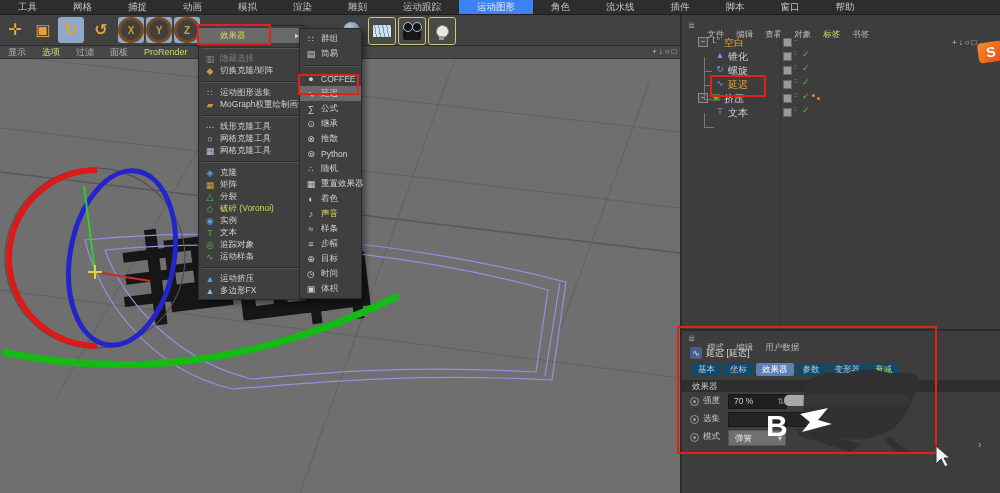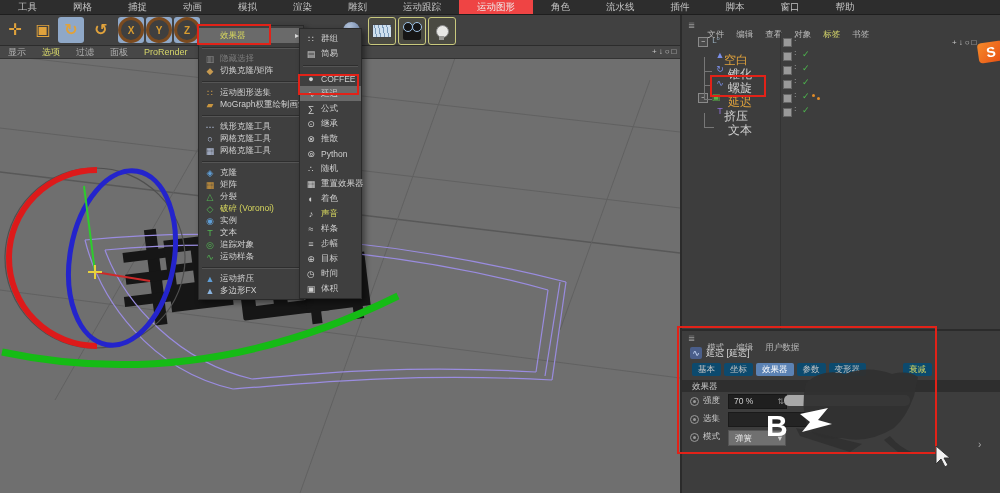--- a/index.html
+++ b/index.html
@@ -3,21 +3,21 @@
 <meta charset="utf-8">
 <style>
   html,body{margin:0;padding:0;background:#222;}
   #app{position:relative;width:1000px;height:493px;overflow:hidden;
        font-family:"Liberation Sans","DejaVu Sans",sans-serif;
        background:#6f6f6f;color:#c8c8c8;font-size:9px;-webkit-font-smoothing:antialiased;}
   
   #menubar{position:absolute;left:0;top:0;width:1000px;height:14px;background:#2d2d2d;
            border-bottom:1px solid #1e1e1e;display:flex;align-items:center;z-index:10;}
   .mb-item{padding:0 18px;height:14px;line-height:14px;color:#c4c4c4;font-size:9.5px;cursor:default;}
-  .mb-item.active{background:#ef4444;color:#eee;}
+  .mb-item.active{background:#3b82f6;color:#eee;}
   
   #toolbar{position:absolute;left:0;top:15px;width:680px;height:30px;background:#414141;
            border-bottom:1px solid #2c2c2c;z-index:5;}
   .tb-tile{position:absolute;top:2px;width:26px;height:26px;display:flex;align-items:center;justify-content:center;
            border-radius:3px;}
   .tb-tile.active{background:#8fa8c8;}
   .tb-glyph{color:#e0a23c;font-size:16px;font-weight:bold;line-height:1;}
   .axis-circle{width:20px;height:20px;border-radius:50%;border:3px solid #7a4a1f;background:#3f3f3f;
                display:flex;align-items:center;justify-content:center;color:#d89c30;font-weight:bold;font-size:10px;}
   .lit-tile{border:1px solid #c9c97d;background:#4a4a42;}
@@ -59,38 +59,38 @@
   .panel-menu .burger{margin:0 6px;color:#999;}
   .panel-menu span.item{padding:0 6px;margin-top:20px;}
   .panel-menu span.yellow{color:#d6d66a;}
   
   #om{position:absolute;left:0;top:0;width:320px;height:315px;}
   #om-tree{position:absolute;left:0;top:20px;width:320px;}
   .om-row{position:relative;height:14px;display:flex;align-items:center;}
   .om-expander{position:absolute;left:16px;top:3px;width:8px;height:8px;background:#4a4a4a;border:1px solid #8a8a8a;
                color:#ddd;font-size:7px;line-height:7px;text-align:center;}
   .om-ico{position:absolute;font-size:9px;width:12px;text-align:center;top:2px;}
-  .om-name{position:absolute;top:2px;font-size:12px;color:#cfcfcf;margin-top:16px;}
+  .om-name{position:absolute;top:2px;font-size:10px;color:#cfcfcf;}
   .om-name.sel{color:#e0a23c;}
   .om-chip{position:absolute;left:101px;top:4px;width:7px;height:7px;background:#9a9a9a;border:1px solid #666;}
   .om-dots{position:absolute;left:112px;top:1px;color:#999;font-size:8px;}
   .om-check{position:absolute;left:120px;top:1px;color:#4db84d;font-size:9px;font-weight:bold;}
   .om-odots{position:absolute;left:130px;top:4px;width:3px;height:3px;border-radius:50%;background:#e08a28;}
   .treeline{position:absolute;background:#777;z-index:0;}
   #om-vline{position:absolute;left:98px;top:18px;width:1px;height:297px;background:#333;}
   
   #am{position:absolute;left:0;top:315px;width:320px;height:164px;background:#3d3d3d;border-top:2px solid #2b2b2b;}
   .am-title{display:flex;align-items:center;height:14px;margin-top:1px;}
   .am-title .t-ico{width:12px;height:12px;margin:0 4px 0 8px;border-radius:2px;background:#4a5e8a;
         color:#cfe0ff;font-size:9px;line-height:12px;text-align:center;}
   .am-title .t-text{color:#d8d8d8;font-size:9px;}
   #am-tabs{display:flex;gap:3px;margin:3px 0 0 10px;}
   .am-tab{height:13px;line-height:13px;padding:0 6px;background:#0c4a6e;border-radius:2px;color:#c4c4c4;font-size:8.5px;}
   .am-tab.active{background:#5b82b4;color:#fff;}
-  .am-tab.yellow{color:#d8d860;margin-left:34px;}
+  .am-tab.yellow{color:#d8d860;}
   #am-section{height:12px;line-height:12px;background:#2e2e2e;margin-top:4px;padding-left:10px;
               color:#c8c8c8;font-size:8.5px;}
   .am-row{position:relative;height:18px;}
   .am-radio{position:absolute;left:8px;top:5px;width:7px;height:7px;border-radius:50%;border:1px solid #9a9a9a;}
   .am-radio:after{content:"";position:absolute;left:2px;top:2px;width:3px;height:3px;border-radius:50%;background:#9a9a9a;}
   .am-label{position:absolute;left:21px;top:3px;font-size:8.5px;color:#c8c8c8;}
   .am-valuebox{position:absolute;left:46px;top:2px;width:52px;height:13px;background:#1f1f1f;border:1px solid #171717;
                color:#cfcfcf;font-size:8.5px;line-height:13px;padding-left:5px;}
   .am-step{position:absolute;right:2px;top:0;color:#8f8f8f;font-size:8px;}
   .am-slider{position:absolute;left:102px;top:3px;width:126px;height:11px;background:#a8a8a8;border-radius:5px;}

